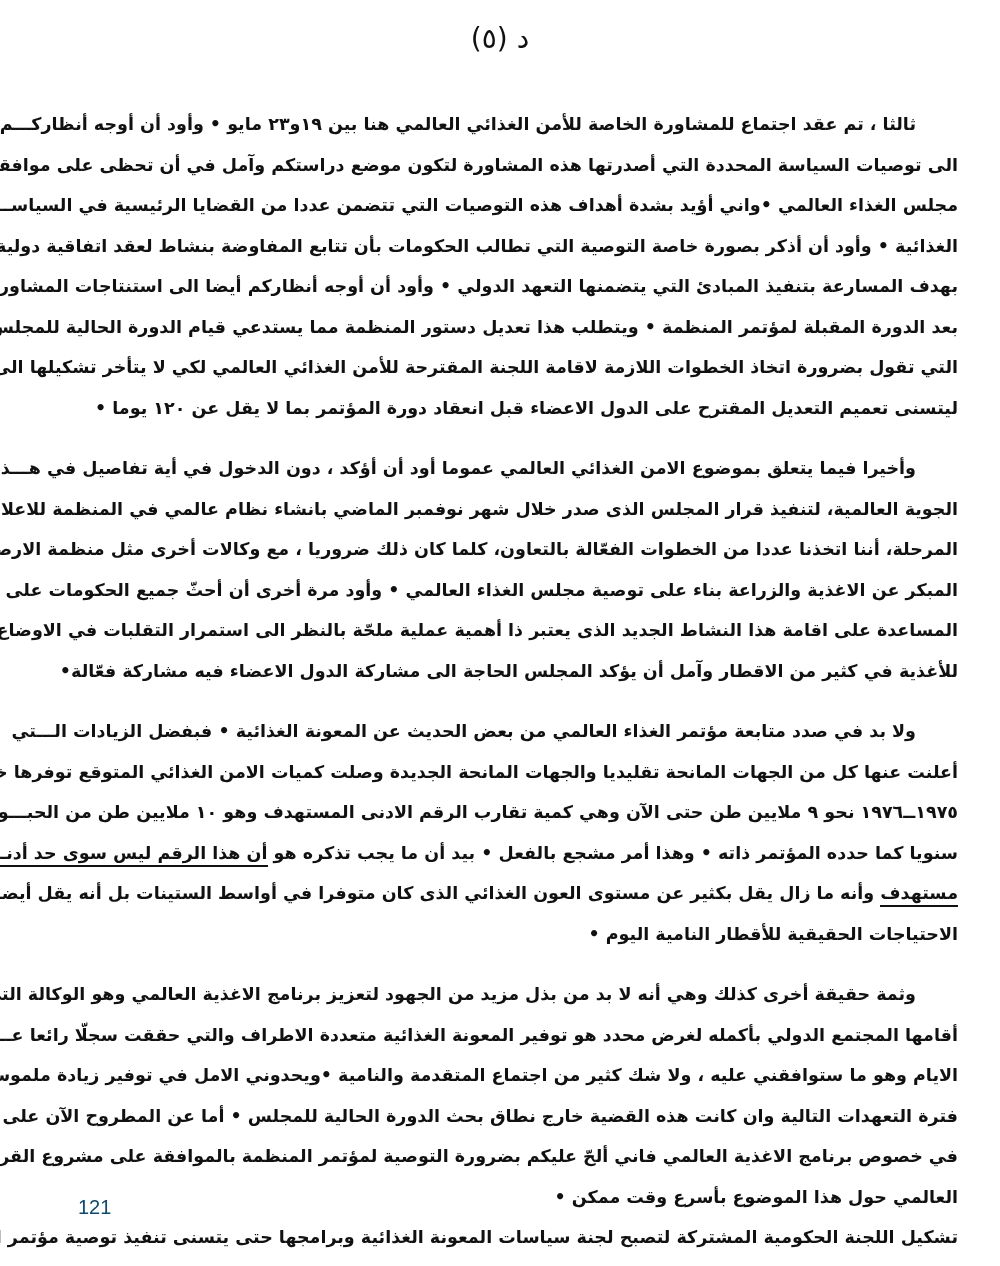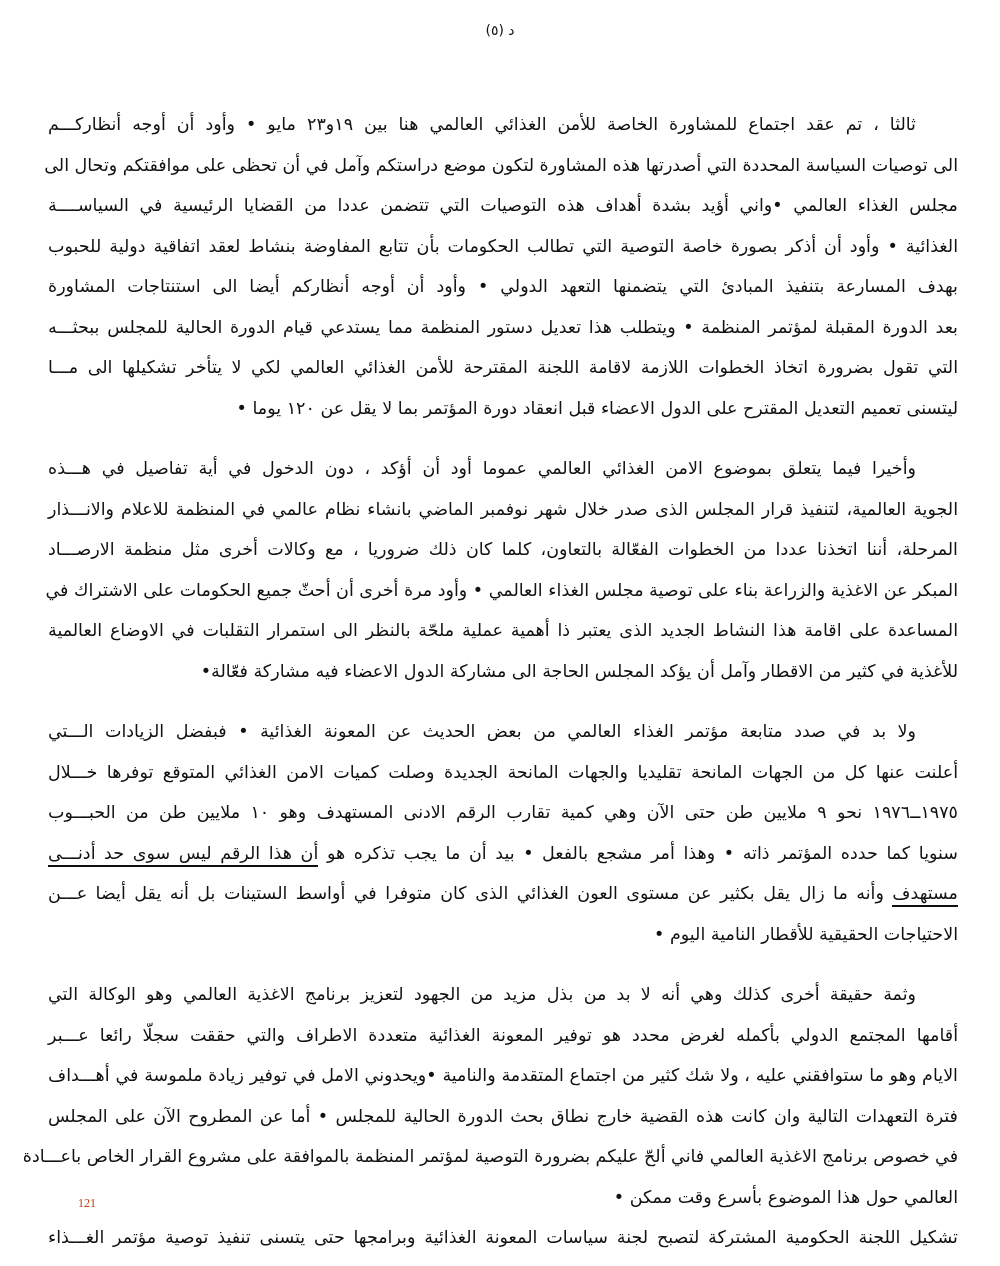--- a/index.html
+++ b/index.html
@@ -2,37 +2,37 @@
 <html><head>
 <meta charset="utf-8">
 <style>
   html, body { margin: 0; padding: 0; background: #ffffff; }
   body {
     width: 1000px; height: 1266px; position: relative; overflow: hidden;
     font-family: "DejaVu Sans", sans-serif; color: #111111;
   }
   .page-header {
     position: absolute; top: 22px; left: 0; width: 1000px;
-    text-align: center; font-size: 14px; direction: rtl;
+    text-align: center; font-size: 28px; direction: rtl;
   }
   .body-text {
     position: absolute; top: 104px; left: 48px; width: 910px;
     direction: rtl; text-align: justify; font-size: 17.5px;
   }
-  .para { margin: 0 0 20px 0; }
+  .para { margin: 0 0 20px 0; font-weight: bold; }
   .line {
     display: block; height: 40.5px; line-height: 40.5px;
     white-space: nowrap; text-align: justify; text-align-last: justify;
   }
   .line.first { padding-right: 42px; }
   .line.last { text-align-last: right; }
   .ul { border-bottom: 2px solid #111; padding-bottom: 2px; }
   .page-number {
     position: absolute; top: 1196px; left: 78px;
-    font-family: Liberation Serif, serif; font-size: 12px; color: #c2410c;
+    font-family: Liberation Sans, sans-serif; font-size: 20px; color: #0c4a6e;
   }
 </style>
 </head>
 <body>
 
 <div class="page-header">د (٥)</div>
 
 <div class="body-text">
 
   <div class="para">

